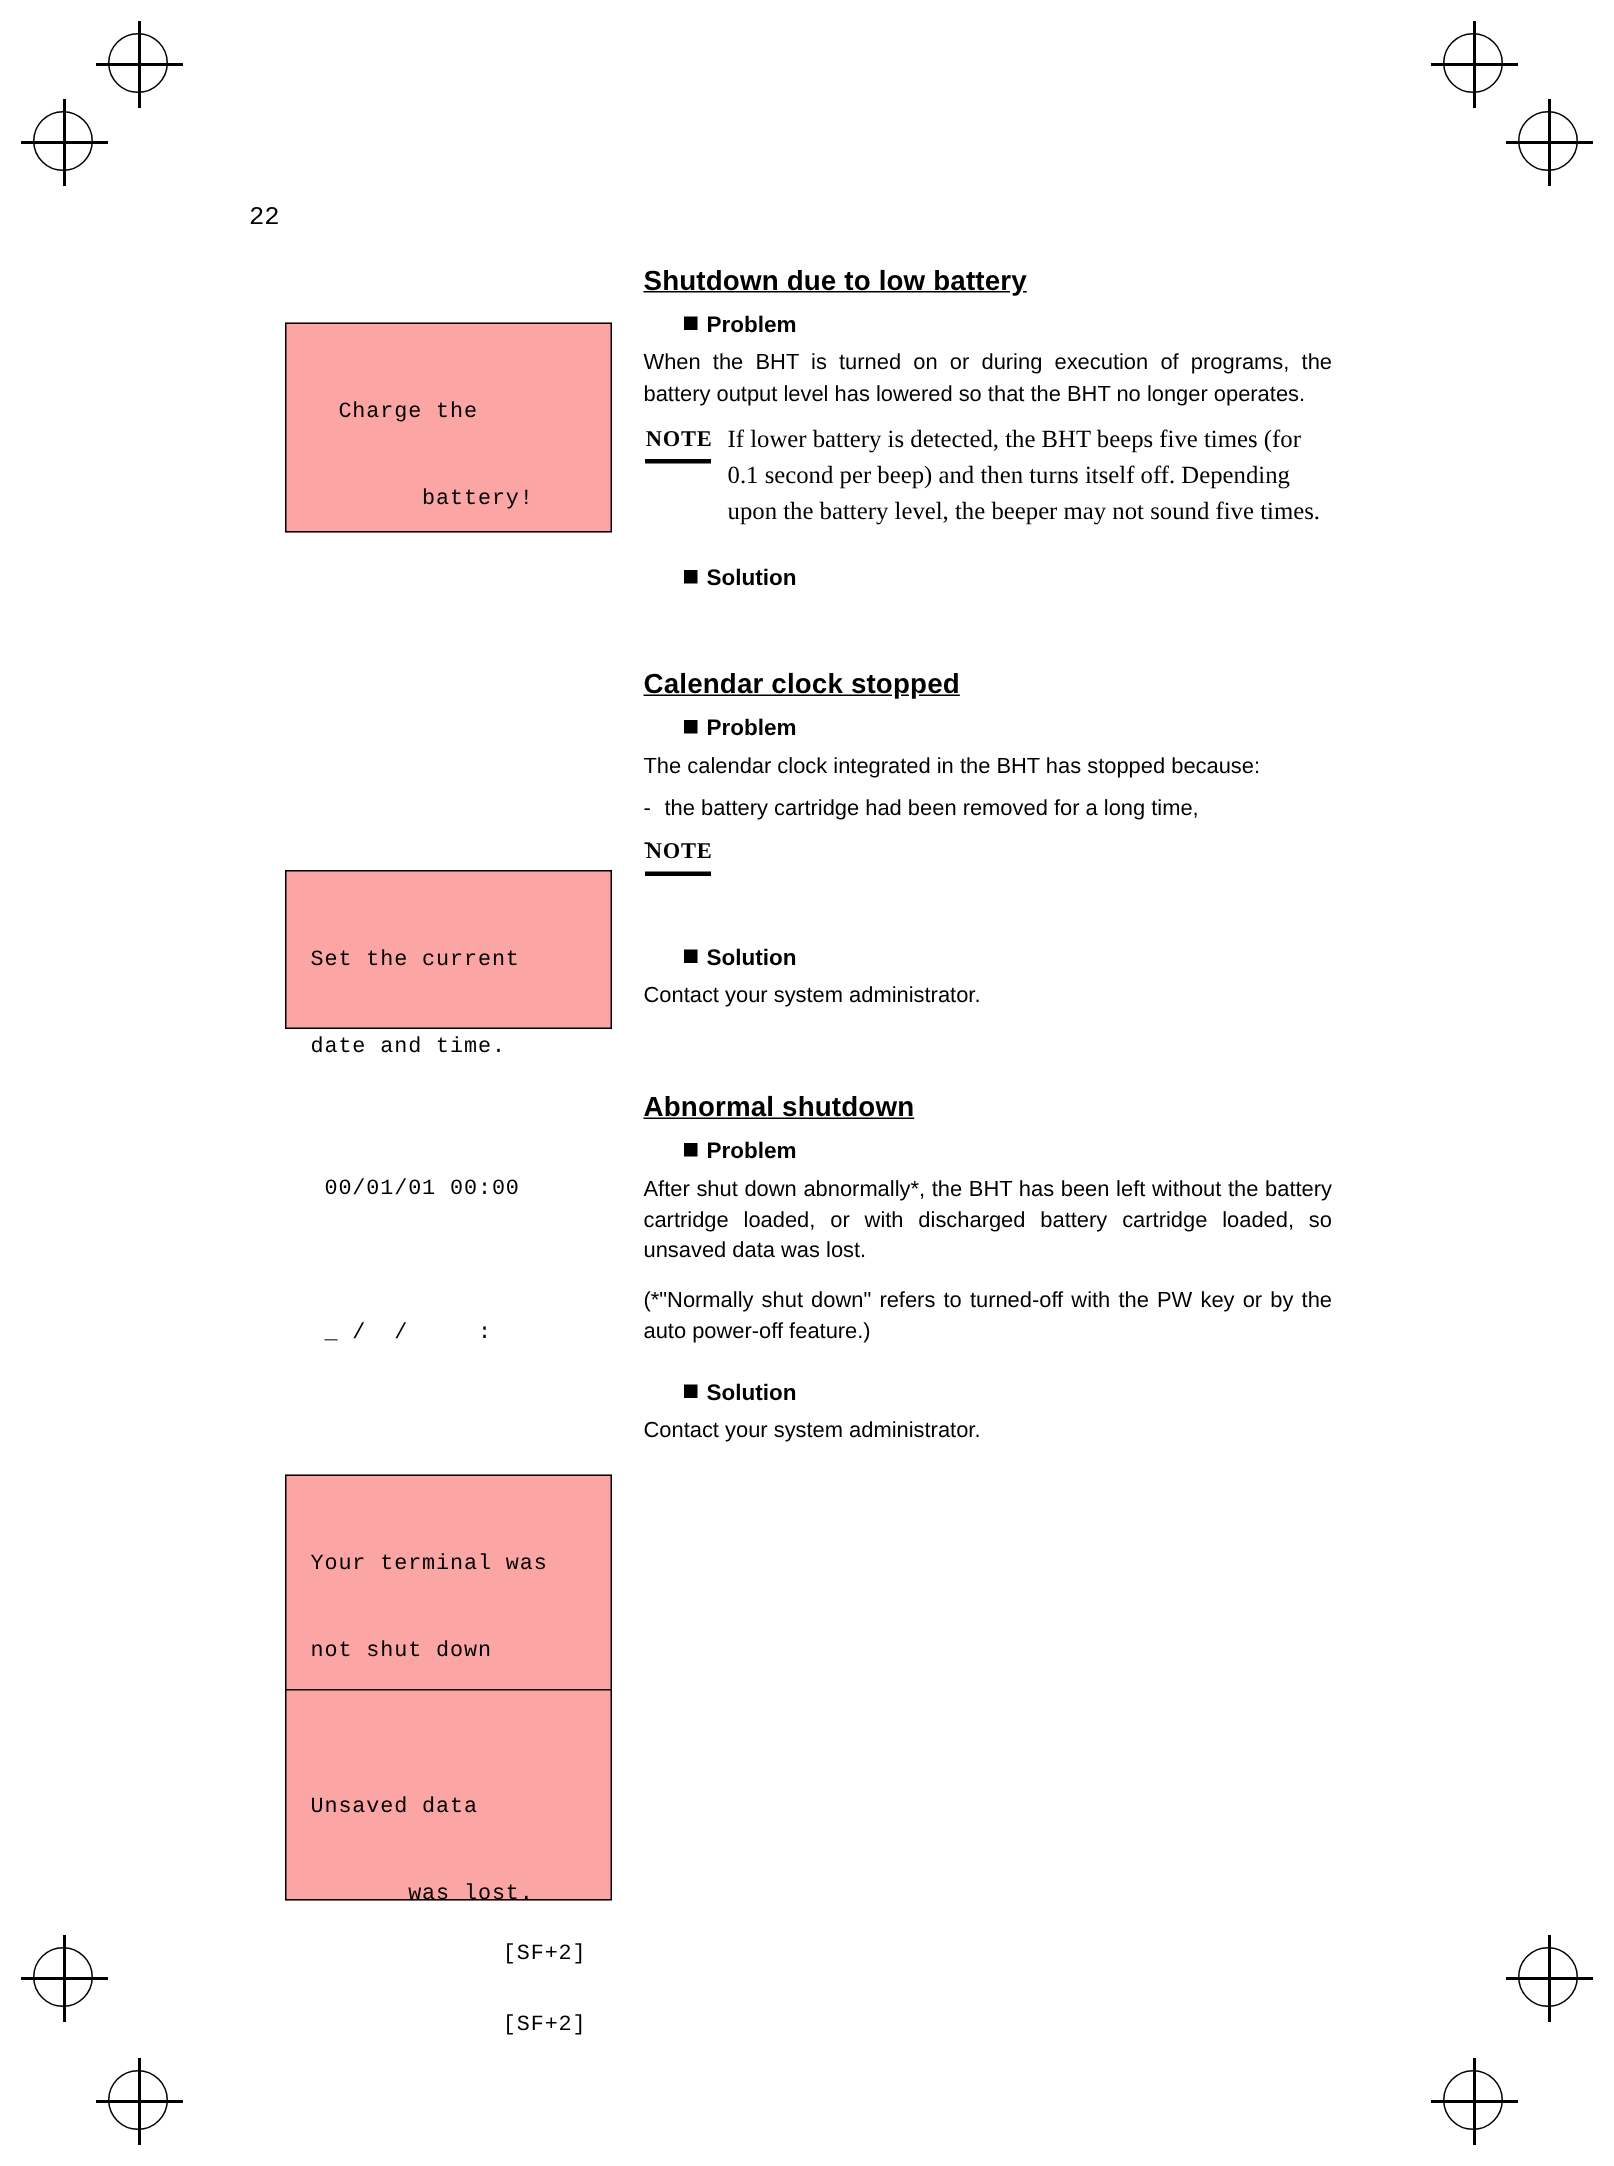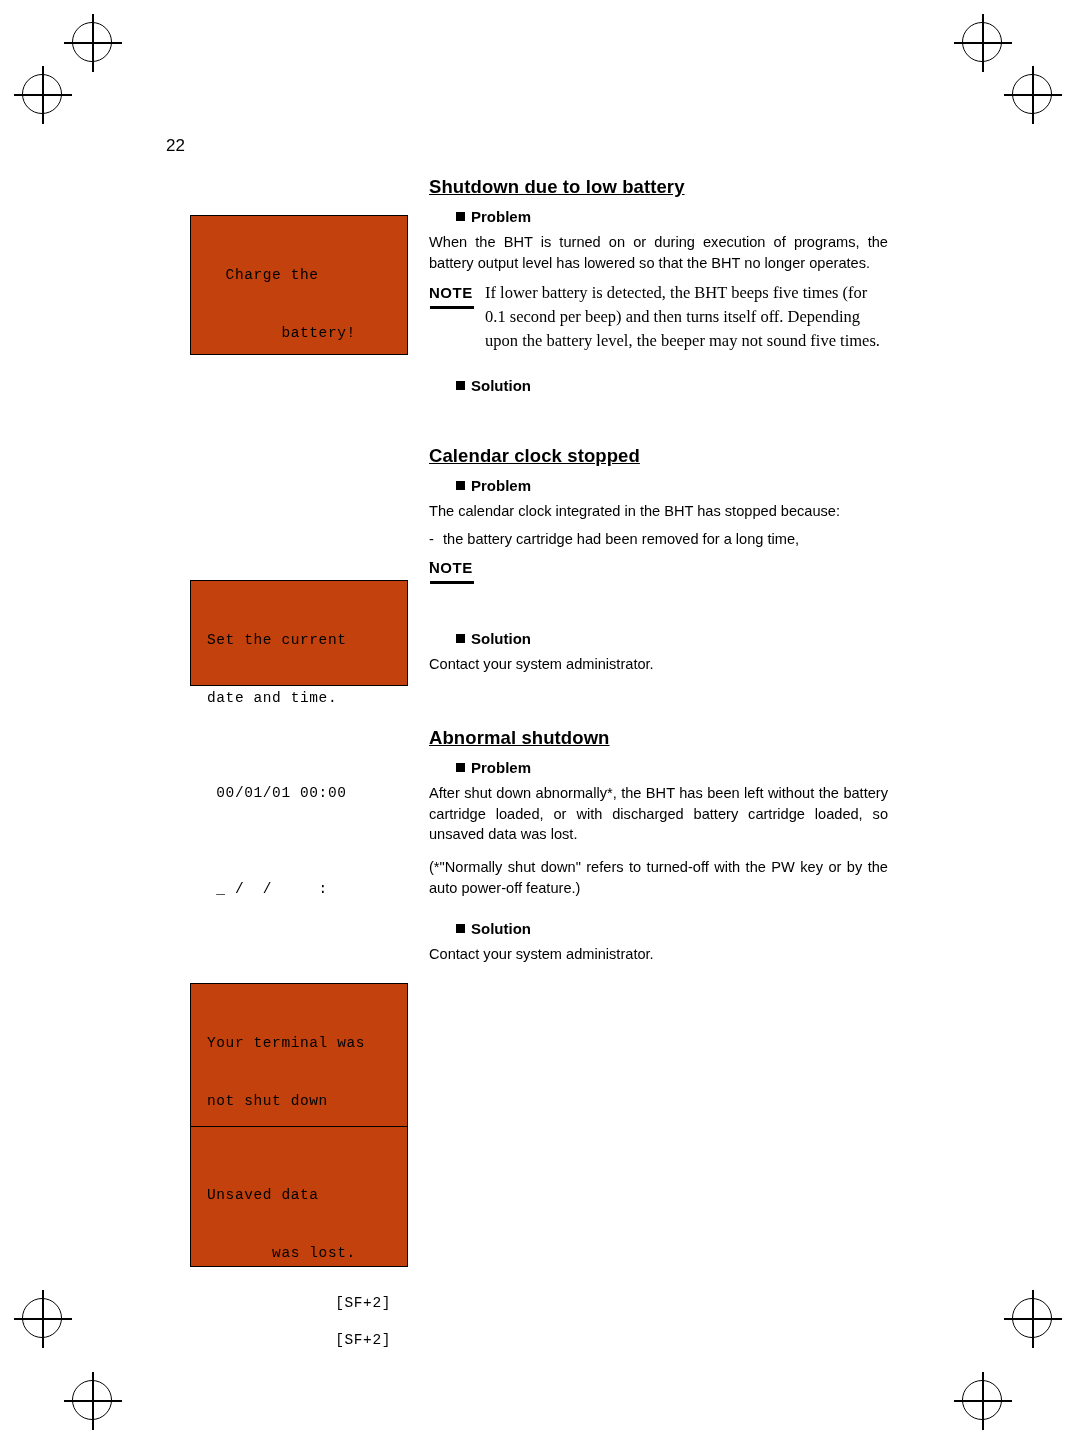--- a/index.html
+++ b/index.html
@@ -47,21 +47,21 @@
     width: 58px;
     background: #000;
   }
 
   
   .page-number {
     position: absolute;
     left: 166px;
     top: 136px;
     font-size: 17px;
-    font-family: Liberation Sans, sans-serif;
+    font-family: Liberation Mono, monospace;
   }
 
   
   .content {
     position: absolute;
     left: 429px;
     top: 176px;
     width: 459px;
   }
 
@@ -128,22 +128,22 @@
     left: 0;
     top: 3px;
     width: 46px;
     height: 30px;
   }
   .note-icon .label {
     position: absolute;
     left: 0;
     top: 0;
     width: 46px;
-    text-align: left;
-    font-family: Liberation Sans, sans-serif;
+    text-align: right;
+    font-family: Liberation Serif, serif;
     font-weight: bold;
     font-size: 15px;
     letter-spacing: 0.5px;
     line-height: 18px;
   }
   .note-icon .bar {
     position: absolute;
     left: 1px;
     bottom: 5px;
     width: 44px;
@@ -158,21 +158,21 @@
   }
 
   .gap-lg { height: 44px; }
   .gap-md { height: 26px; }
   .gap-sm { height: 14px; }
 
   
   .lcd {
     position: absolute;
     border: 1.3px solid #000;
-    background: #c2410c;
+    background: #fca5a5;
     font-family: "Liberation Mono", monospace;
     font-size: 14.5px;
     line-height: 1.32;
     letter-spacing: 0.6px;
     color: #000;
     box-sizing: border-box;
     padding: 12px 16px;
     white-space: pre;
   }
   .lcd .line { display: block; }
@@ -240,21 +240,21 @@
 
 <div class="lcd" style="left:190px; top:983px; width:218px; height:169px;font-family:Liberation Mono, monospace;">
   <span class="line">Your terminal was</span>
   <span class="line">not shut down</span>
   <span class="line">properly the last</span>
   <span class="line">time it was used.</span>
   <span class="line right-tag" style="margin-top:30px;">[SF+2]</span>
 </div>
 
 <div class="lcd" style="left:190px; top:1126px; width:218px; height:141px;">
-  <span class="line" style="margin-top:9px;">Unsaved data</span>
+  <span class="line" style="margin-top:19px;">Unsaved data</span>
   <span class="line">       was lost.</span>
   <span class="line right-tag" style="margin-top:30px;">[SF+2]</span>
 </div>
 
 <div class="content">
 
   <h2 class="section-title">Shutdown due to low battery</h2>
 
   <div class="sub-head">
     <span class="bullet"></span><span>Problem</span>

